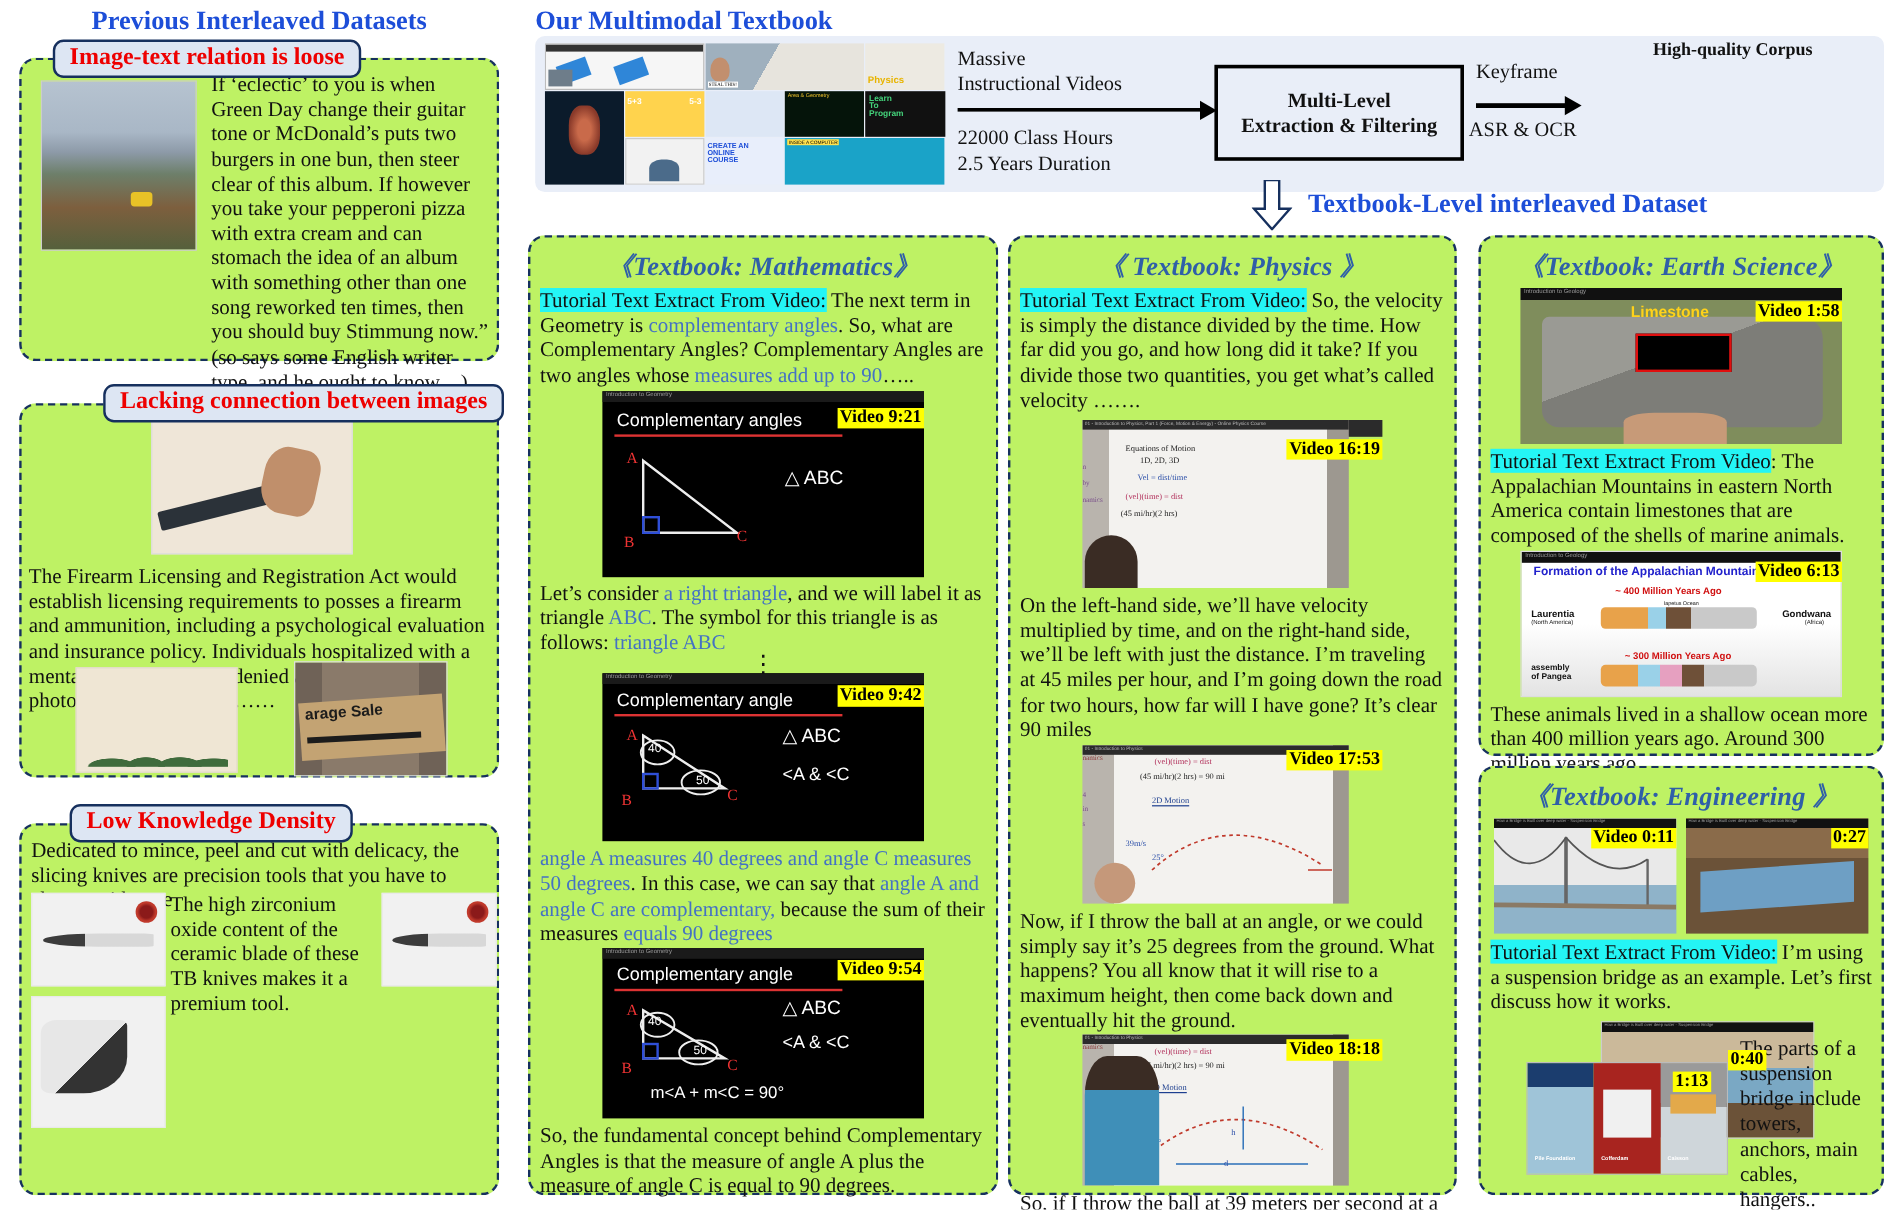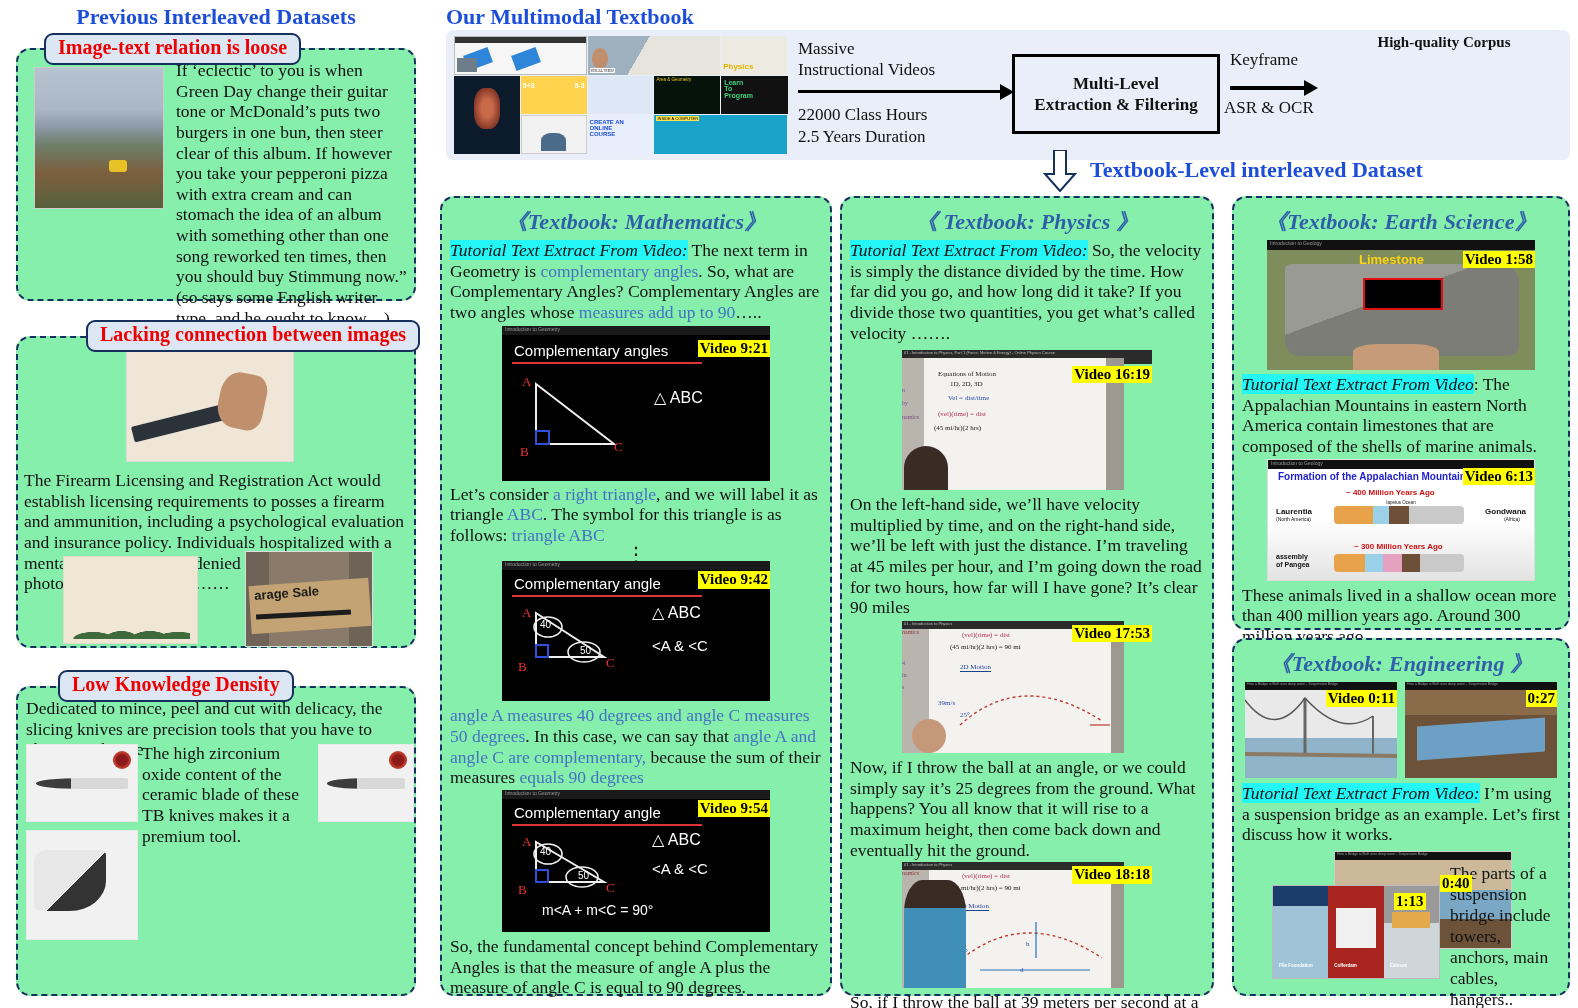--- a/index.html
+++ b/index.html
@@ -11,21 +11,21 @@
     color:#111;
     position:relative;
     overflow:hidden;
   }
 
   
   .abs { position:absolute; }
   .dashbox {
     border:2px dashed #16305e;
     border-radius:14px;
-    background:#86efac;
+    background:#bef264;
   }
   .badge {
     position:absolute;
     background:#dde6f3;
     border:2px solid #16305e;
     border-radius:9px;
     color:#ee0000;
     font-weight:bold;
     font-family:"Liberation Serif", serif;
     padding:1px 12px 3px 12px;
@@ -43,21 +43,21 @@
     font-family:"Liberation Serif", serif;
     letter-spacing:.2px;
     margin:5px 0 3px 0;
   }
   .section-title {
     font-weight:bold;
     font-size:22px;
     font-family:"Liberation Serif", serif;
     color:#1d4ed8;
   }
-  .ttev { background:#24f5f5;font-style:italic; }
+  .ttev { background:#24f5f5; }
   .blue { color:#4472c4; }
   .vidtag {
     position:absolute;
     background:#ffff00;
     color:#000;
     font-weight:bold;
     font-size:15px;
     font-family:"Liberation Serif", serif;
     padding:0 2px;
     line-height:1.15;

